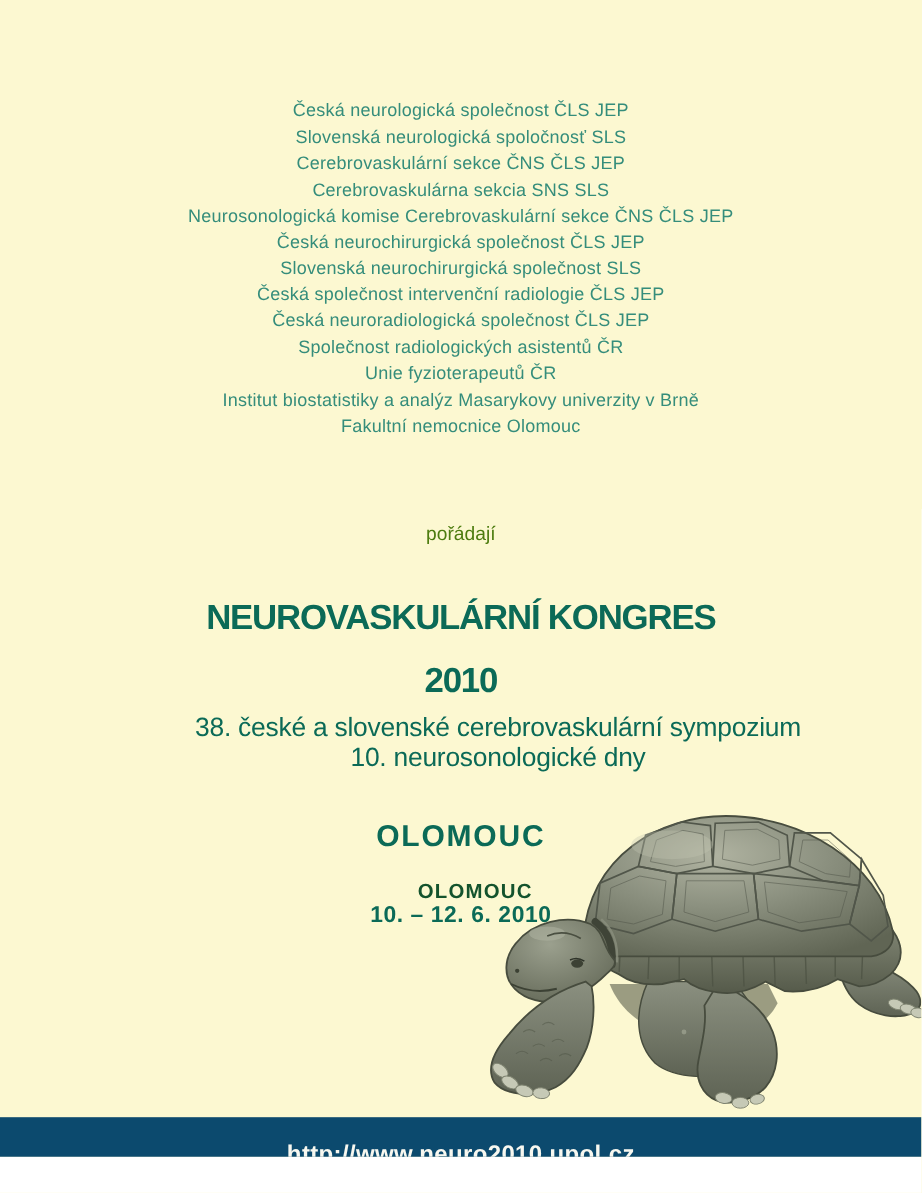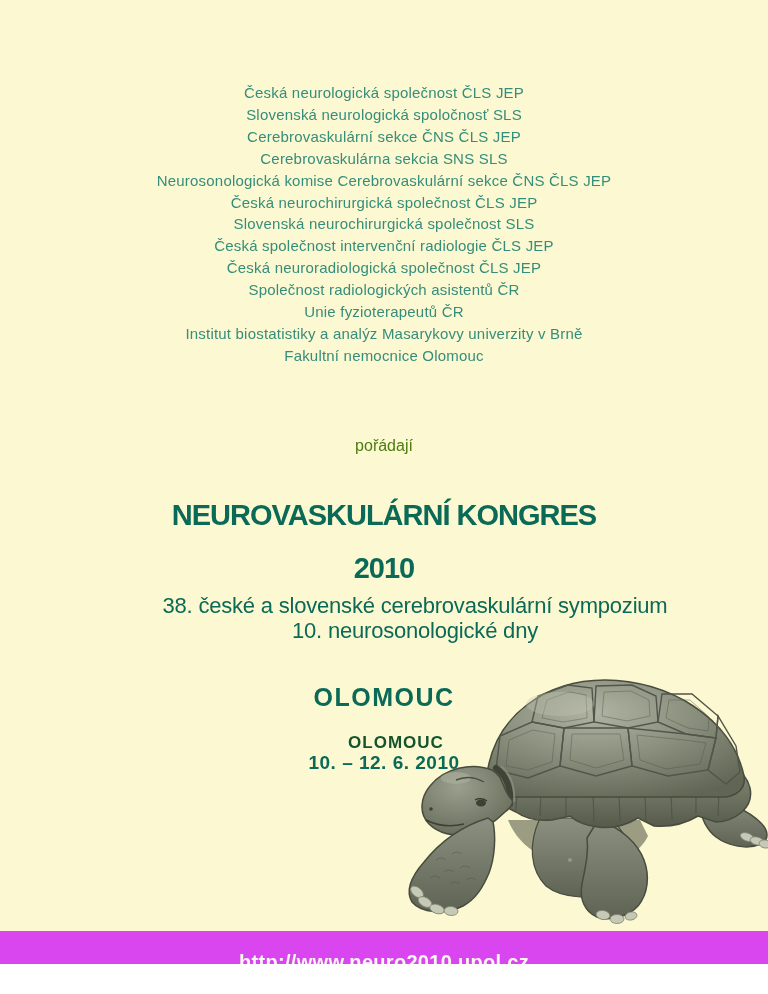--- a/index.html
+++ b/index.html
@@ -26,21 +26,21 @@
 
   .program{top:683px;color:#0B6A57;font-weight:bold;font-size:25px;letter-spacing:1.5px;}
 
   .venue-city{top:733px;color:#14532d;font-weight:bold;font-size:17px;letter-spacing:1px;padding-left:12px;}
   .venue-dates{top:752px;color:#0B6A57;font-weight:bold;font-size:19px;letter-spacing:.5px;}
 
   .turtle{position:absolute;left:400px;top:670px;width:368px;height:258px;}
 
   .footer-bar{
     position:absolute;left:0;top:931px;width:768px;height:63px;
-    background:#d946ef;display:flex;align-items:center;justify-content:center;
+    background:#0c4a6e;display:flex;align-items:center;justify-content:center;
   }
   .footer-url{color:#F8F8F0;font-weight:bold;font-size:20px;letter-spacing:.3px;text-decoration:none;}
 </style>
 </head>
 <body>
 
 <div class="page">
 
   <div class="centered org-list">
       <div class="org-line">Česká neurologická společnost ČLS JEP</div>

